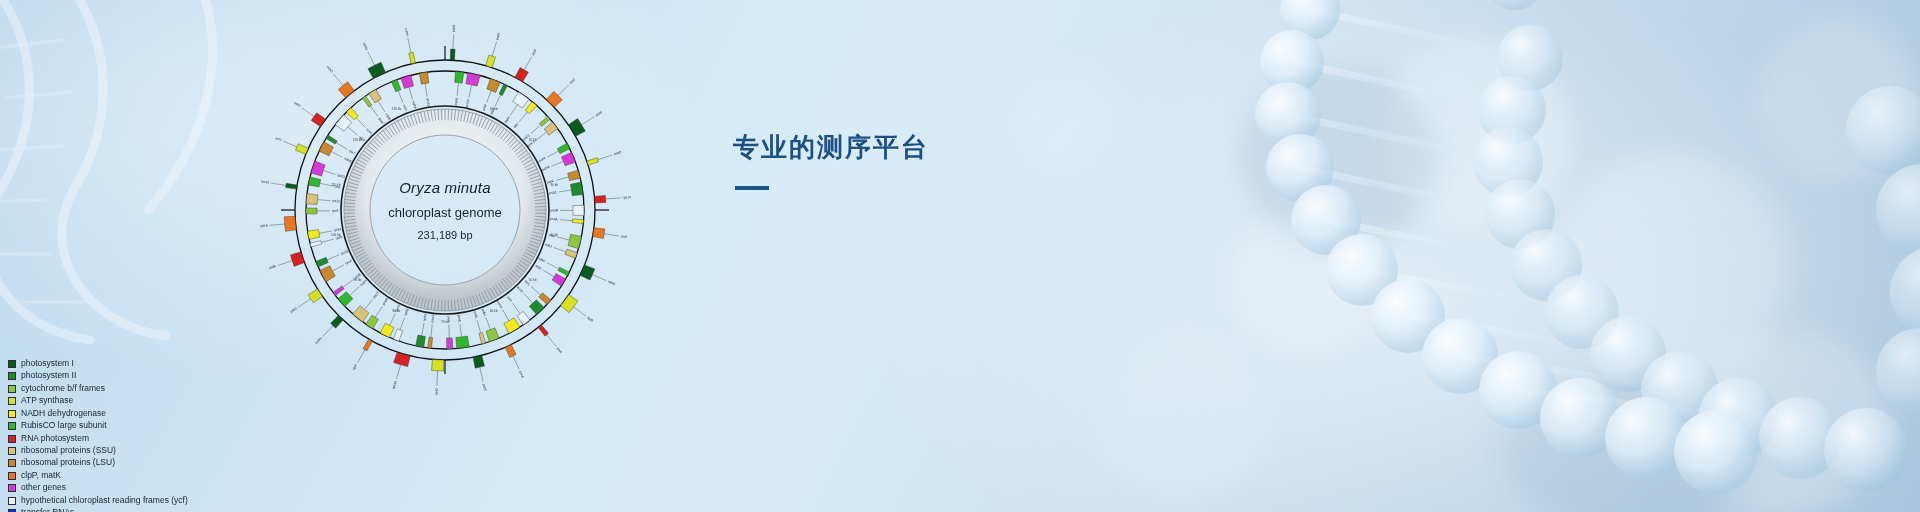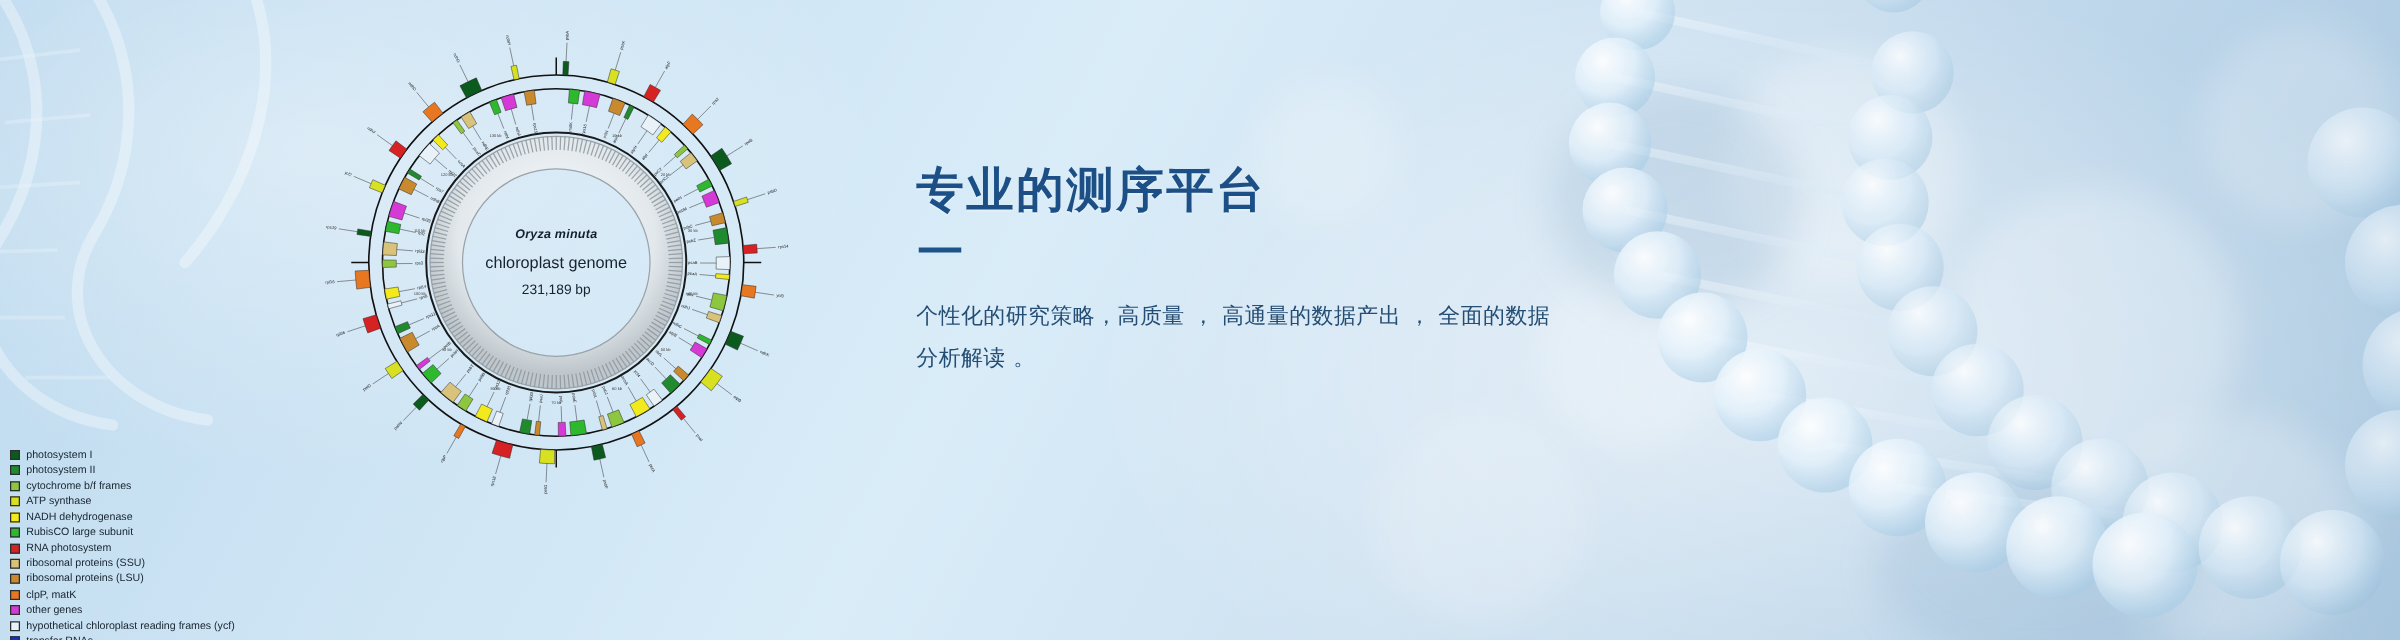--- a/index.html
+++ b/index.html
@@ -24,36 +24,36 @@
   .blob{position:absolute;border-radius:50%;filter:blur(14px);pointer-events:none;}
 
   
   .genome{position:absolute;left:243px;top:8px;width:404px;height:404px;}
   .genome svg{display:block;}
   .gcenter{
     position:absolute;left:243px;top:8px;width:404px;height:404px;
     display:flex;flex-direction:column;align-items:center;justify-content:center;
     pointer-events:none;
   }
-  .gcenter .sp{font-style:italic;font-weight:bold;font-size:10px;color:#12202c;letter-spacing:.2px;}
+  .gcenter .sp{font-style:italic;font-weight:normal;font-size:15px;color:#12202c;letter-spacing:.2px;}
   .gcenter .ln2{font-size:13px;color:#17242f;margin-top:9px;}
   .gcenter .ln3{font-size:11px;color:#17242f;margin-top:9px;}
 
   
   .legend{position:absolute;left:8px;top:356px;}
   .legend-row{display:flex;align-items:flex-end;height:11.6px;margin-bottom:.9px;}
   .swatch{width:8px;height:8px;border:1px solid #2d2d2d;box-sizing:border-box;margin-right:5px;flex:0 0 auto;}
   .legend-label{font-size:8.5px;color:#17232e;line-height:9px;white-space:nowrap;
                 font-family:"Liberation Sans","DejaVu Sans",sans-serif;}
 
   
   .copy{position:absolute;left:733px;top:134px;width:700px;}
   .headline{
-    font-size:38px;font-weight:bold;color:#1d4f87;letter-spacing:2px;line-height:1;
-    font-family:Liberation Serif, serif;
+    font-size:26px;font-weight:bold;color:#1d4f87;letter-spacing:2px;line-height:1;
+    font-family:Liberation Sans, sans-serif;
     text-shadow:0 1px 0 rgba(255,255,255,.25);
   }
   .rule{width:34px;height:4px;background:#1d5389;margin:26px 0 0 2px;}
   .para{
     margin-top:34px;font-size:17.5px;color:#244d74;line-height:34px;
     width:520px;letter-spacing:.4px;
     font-family:"DejaVu Sans","Liberation Sans",sans-serif;
   }
 </style>
 </head>
@@ -679,16 +679,15 @@
       </div>
       <div class="legend-row">
         <span class="swatch" style="background: rgb(20, 48, 200);"></span>
         <span class="legend-label">transfer RNAs</span>
       </div>
     </div>
 
   <div class="copy">
     <div class="headline">专业的测序平台</div>
     <div class="rule"></div>
-    <div class="para">个性化的研究策略，高质量 ， 高通量的数据产出 ， 全面的数据分析解读 。</div>
   </div>
 
 </div>
 
 </body></html>

